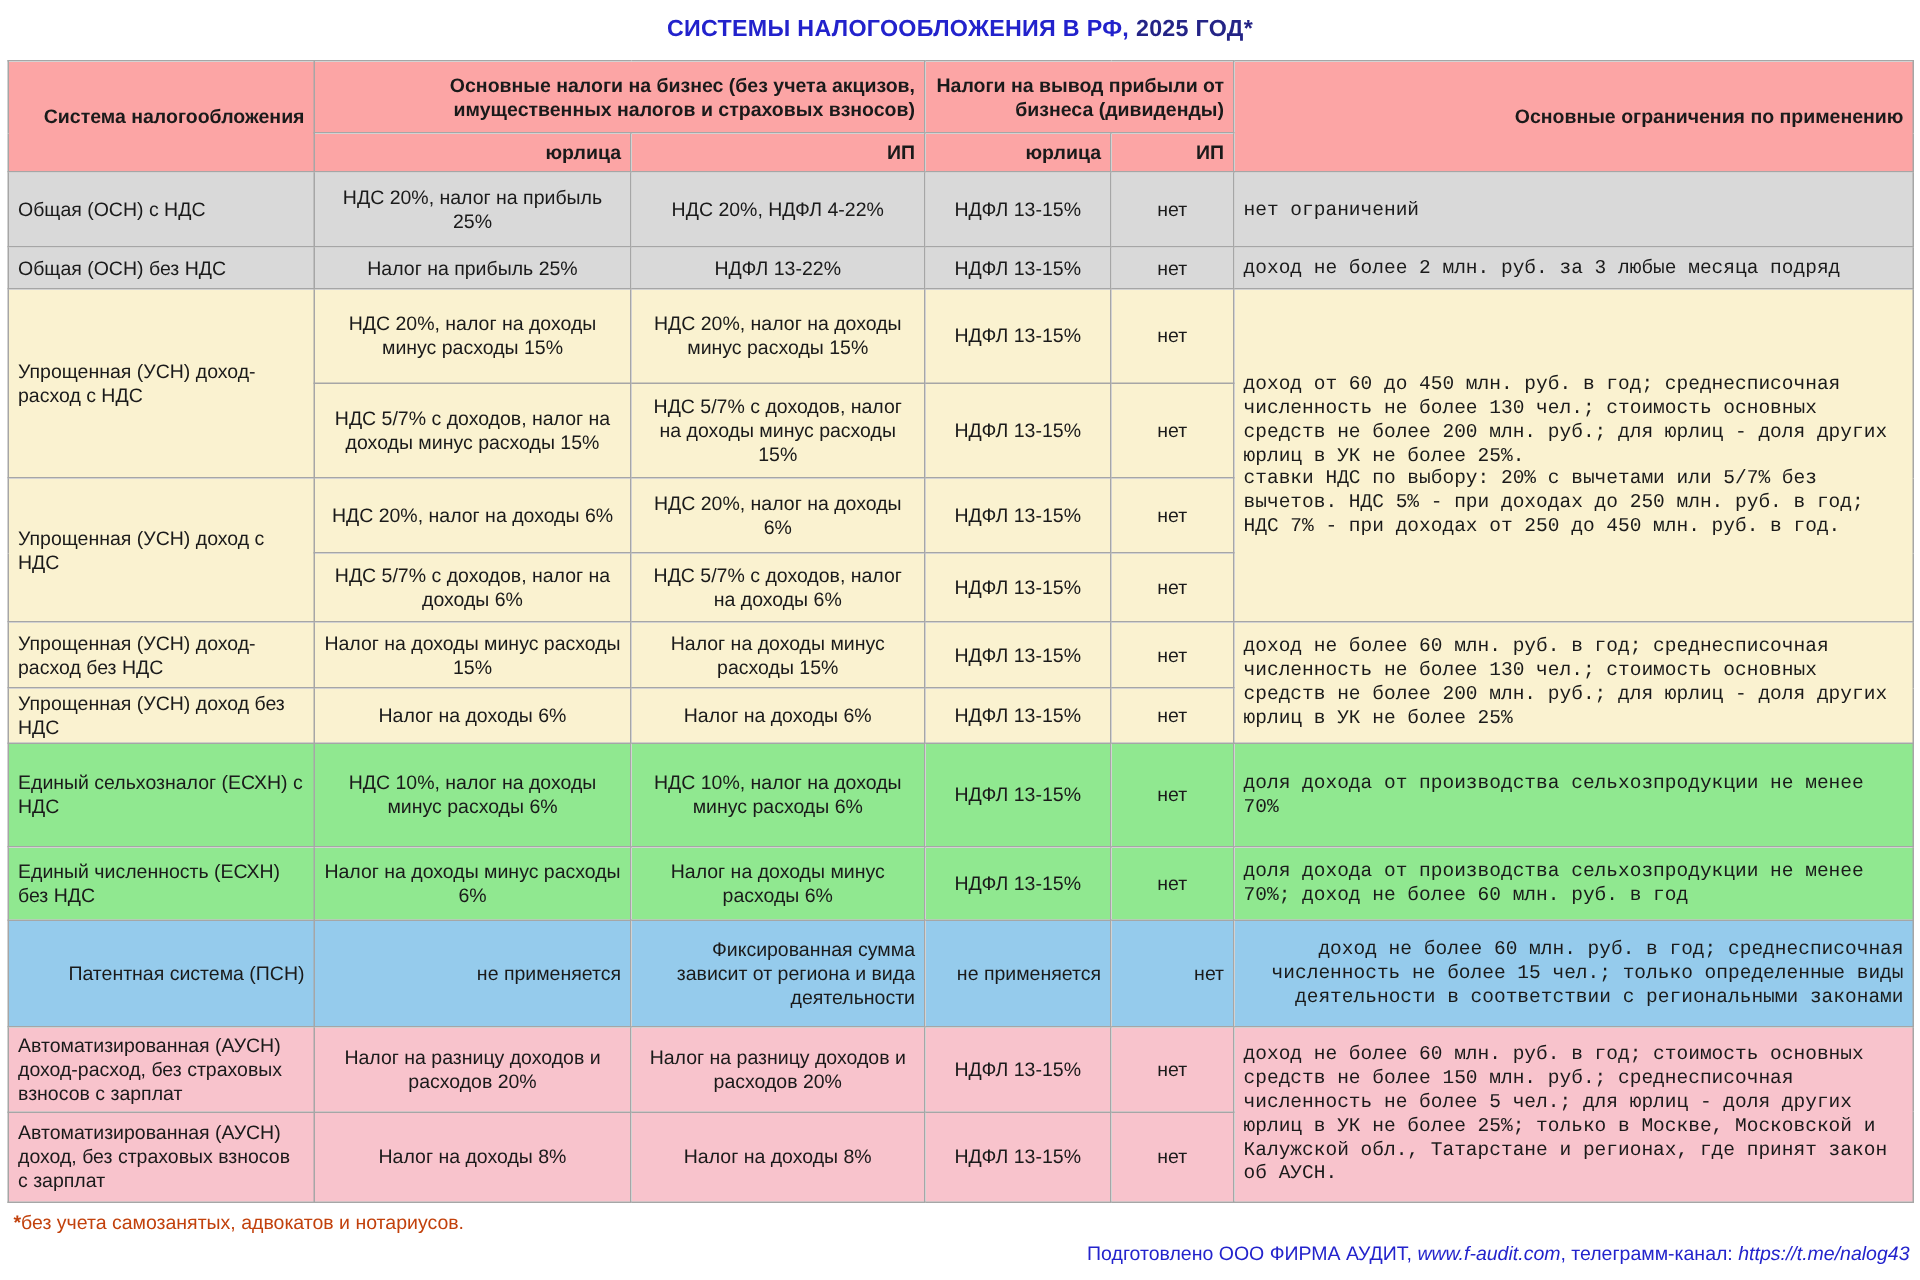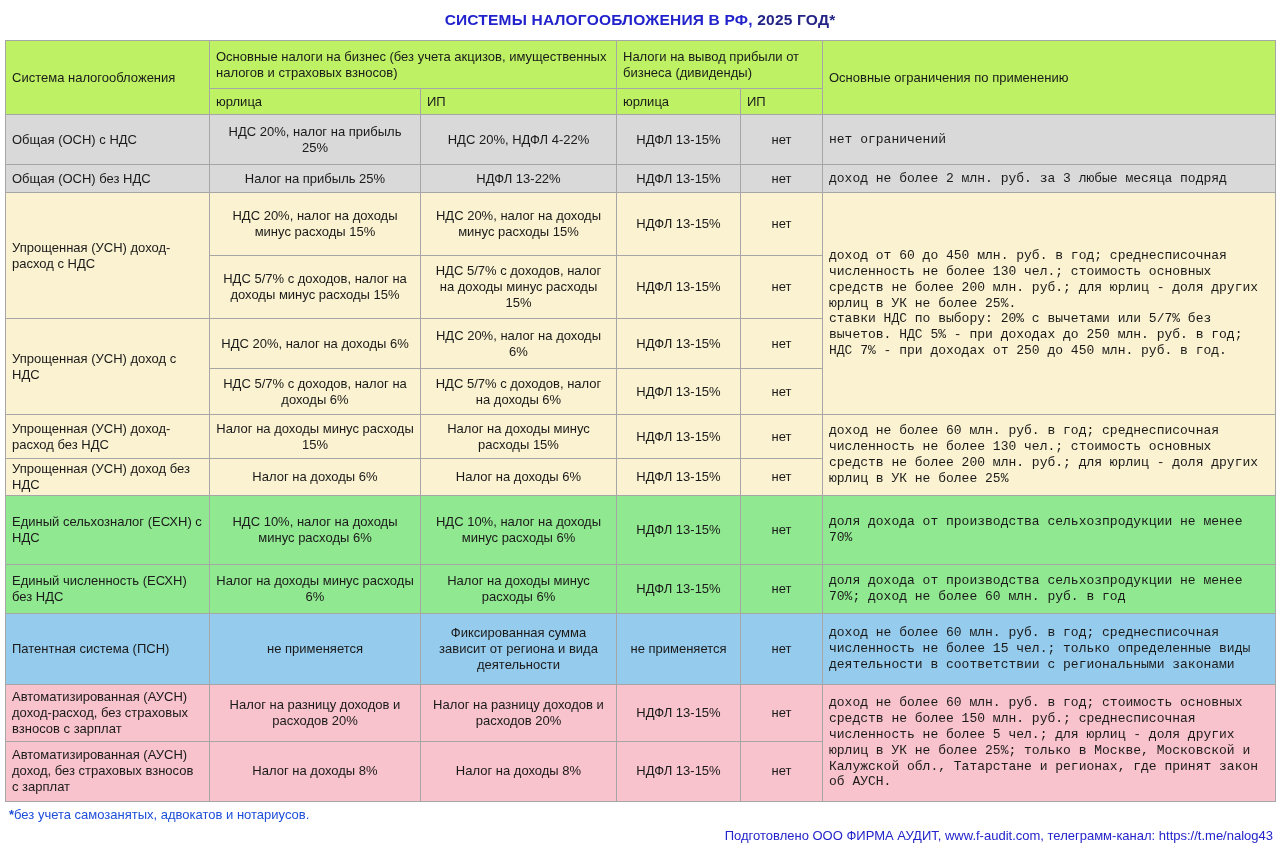--- a/index.html
+++ b/index.html
@@ -14,34 +14,34 @@
   .title .t1{color:var(--title_blue,#2222cc);}
   .title .t2{color:var(--year_navy,#242486);}
   table.tax{border-collapse:collapse;table-layout:fixed;width:1270px;}
   table.tax th, table.tax td{
     border:1px solid #a6a6a6;
     font-size:13px; line-height:1.22;
     padding:2px 6px;
     vertical-align:middle;
     overflow:hidden;
   }
-  table.tax th{background:#bef264;font-weight:normal;text-align:left;}
+  table.tax th{background:#fca5a5;font-weight:bold;text-align:right;}
   th.vtop{vertical-align:top;padding-top:10px;}
   td.system{text-align:left;padding-left:7px;background-clip:padding-box;}
   td.tax-c{text-align:center;}
   td.restr{text-align:left;padding:4px 9px;white-space:pre-line;font-family:Liberation Mono, monospace;}
   tr.gray  td{background:var(--gray,#d9d9d9);}
   tr.cream td{background:var(--cream,#faf2d0);}
   tr.green td{background:var(--green,#90e890);}
-  tr.blue  td{background:var(--blue,#95cbec);}
+  tr.blue  td{background:var(--blue,#95cbec);text-align:right;}
   tr.pink  td{background:var(--pink,#f8c3cc);}
-  .footnote{font-size:13px;margin:5px 0 2px 4px;color:#1d4ed8;}
+  .footnote{font-size:13px;margin:5px 0 2px 4px;color:#c2410c;}
   .footnote .star{font-weight:bold;}
   .credit{font-size:13px;text-align:right;margin:6px 2px 0 0;color:var(--link_blue,#2323cc);}
-  .credit a{color:var(--link_blue,#2323cc);text-decoration:none;}
+  .credit a{color:var(--link_blue,#2323cc);text-decoration:none;font-style:italic;}
 </style>
 </head>
 <body>
 
 <div class="page">
 
   <div class="title">
     <span class="t1">СИСТЕМЫ НАЛОГООБЛОЖЕНИЯ В РФ, </span><span class="t2">2025 ГОД*</span>
   </div>
 

